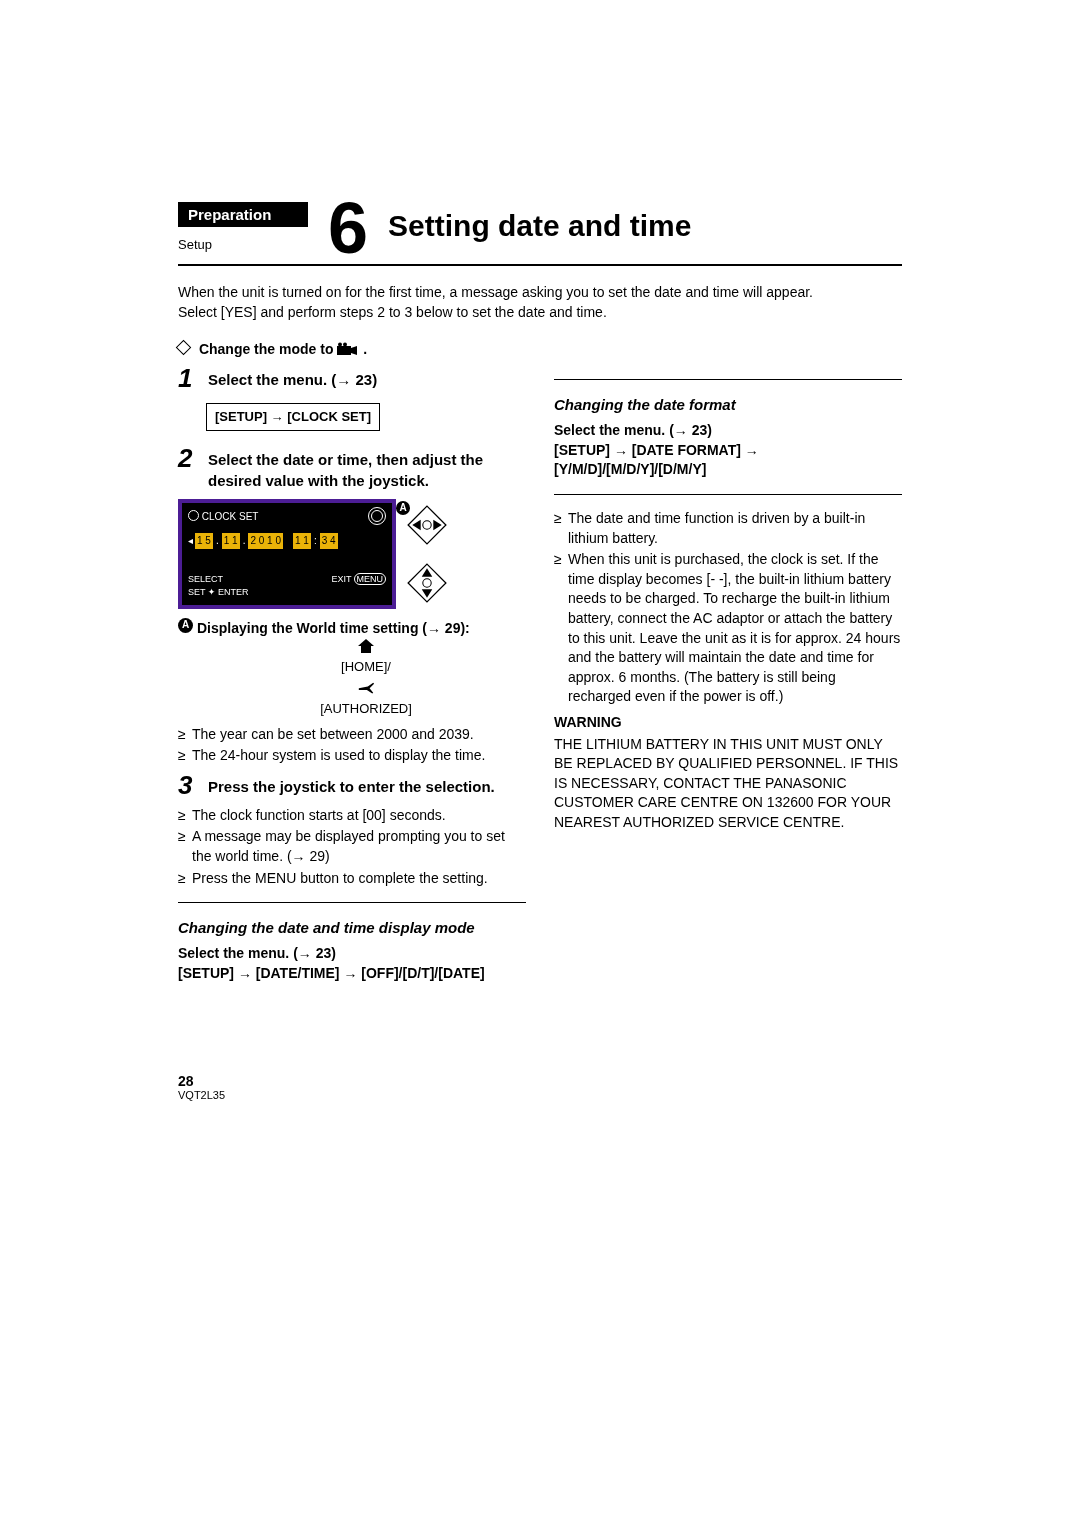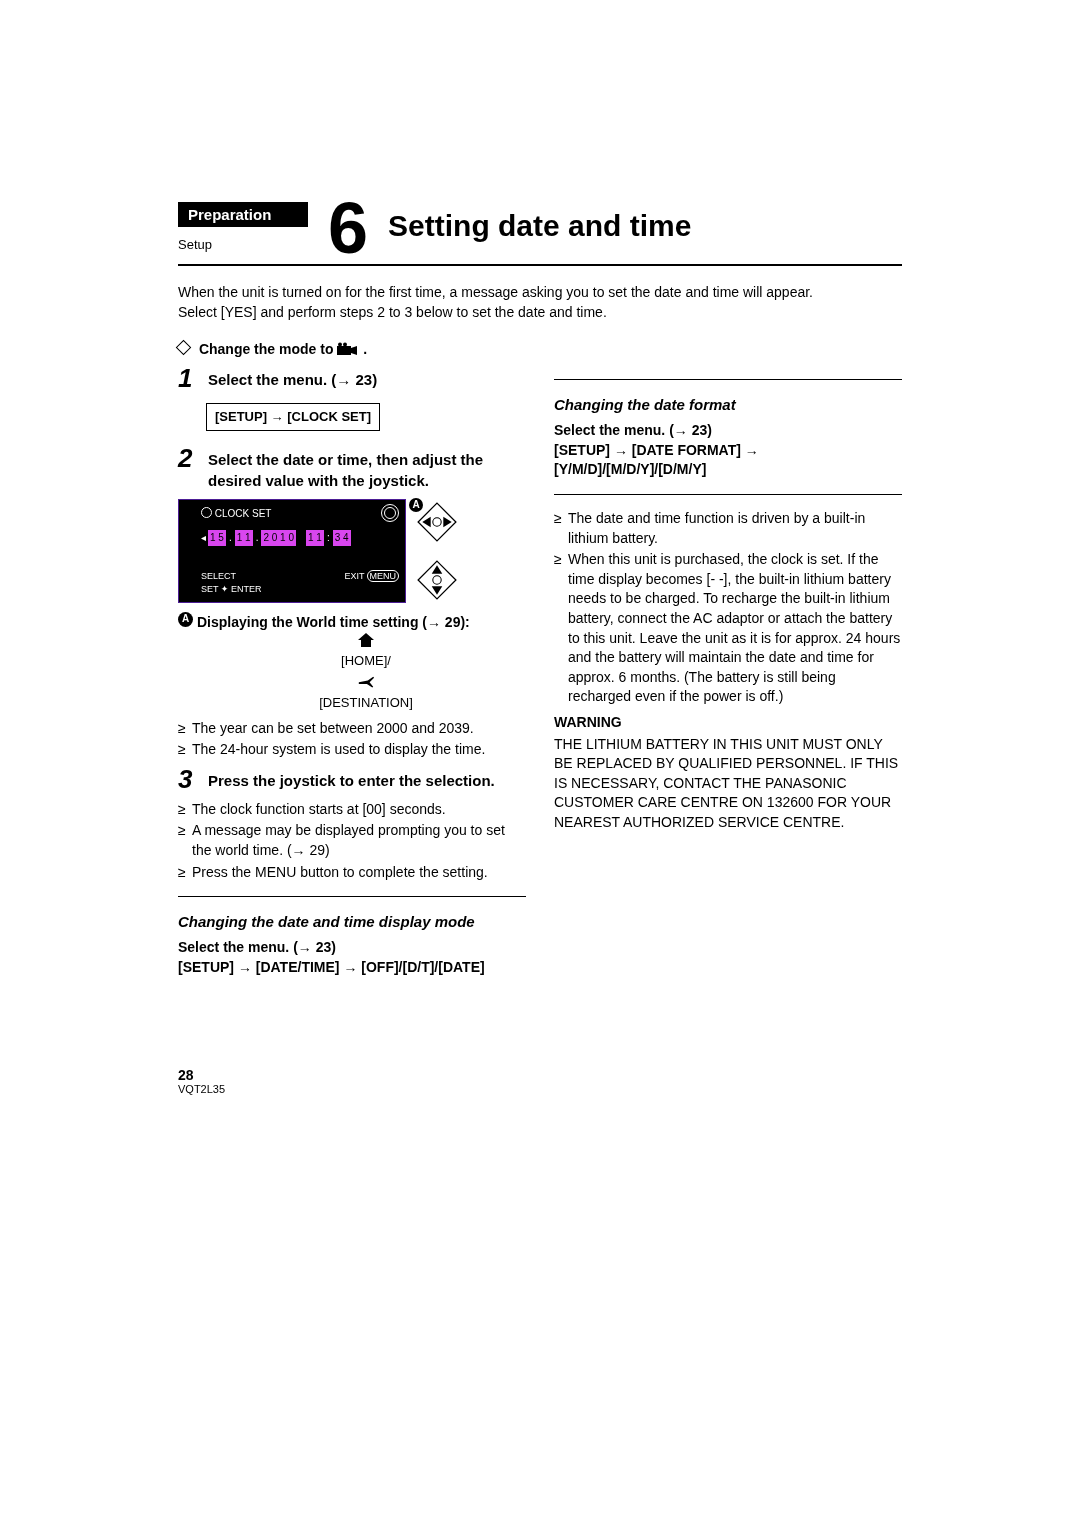--- a/index.html
+++ b/index.html
@@ -159,22 +159,21 @@
     display: flex;
     gap: 10px;
     margin: 6px 0 10px 0;
     align-items: center;
   }
   .clockset {
     background: #000;
     color: #fff;
     width: 210px;
     font-size: 10px;
-    border: 1px solid #4c1d95;
-    padding-left: 16px;
+    border: 4px solid #4c1d95;
   }
   .clockset-title {
     padding: 4px 6px;
     font-size: 10px;
     display: flex;
     align-items: center;
     justify-content: space-between;
   }
   .world-icon-wrap{
     border:1px solid #fff;
@@ -184,21 +183,21 @@
     position:relative;
   }
   .world-icon-wrap .globe{ width:10px;height:10px;border:1px solid #fff;border-radius:50%; }
   .clockset-row {
     display: flex;
     gap: 2px;
     padding: 4px 6px;
     align-items: center;
   }
   .cell {
-    background: #d946ef;
+    background: #eab308;
     color: #000;
     padding: 1px 2px;
     font-size: 10px;
   }
   .dots { color:#fff; padding:0 1px; }
   .sel-row {
     display:flex; justify-content:space-between; padding:2px 6px 6px 6px;
     font-size:9px;
   }
   .joystick-box{
@@ -347,21 +346,21 @@
           <svg viewBox="0 0 18 16">
               <polygon points="9,1 17,8 14,8 14,15 4,15 4,8 1,8" fill="#000"></polygon>
             </svg>
         </span>
         <span>[HOME]/</span>
         <span class="plane-icon">
           <svg viewBox="0 0 20 16">
               <path d="M2 8 L12 6 L18 2 L19 3 L14 8 L18 13 L17 14 L11 10 L2 10 Z" fill="#000"></path>
             </svg>
         </span>
-        <span>[DESTINATION]</span>
+        <span>[AUTHORIZED]</span>
       </div>
 
       <ul class="bullets">
         <li>The year can be set between 2000 and 2039.</li>
         <li>The 24-hour system is used to display the time.</li>
       </ul>
 
       <div class="step-row">
         <div class="step-num">3</div>
         <div class="step-text">Press the joystick to enter the selection.</div>

